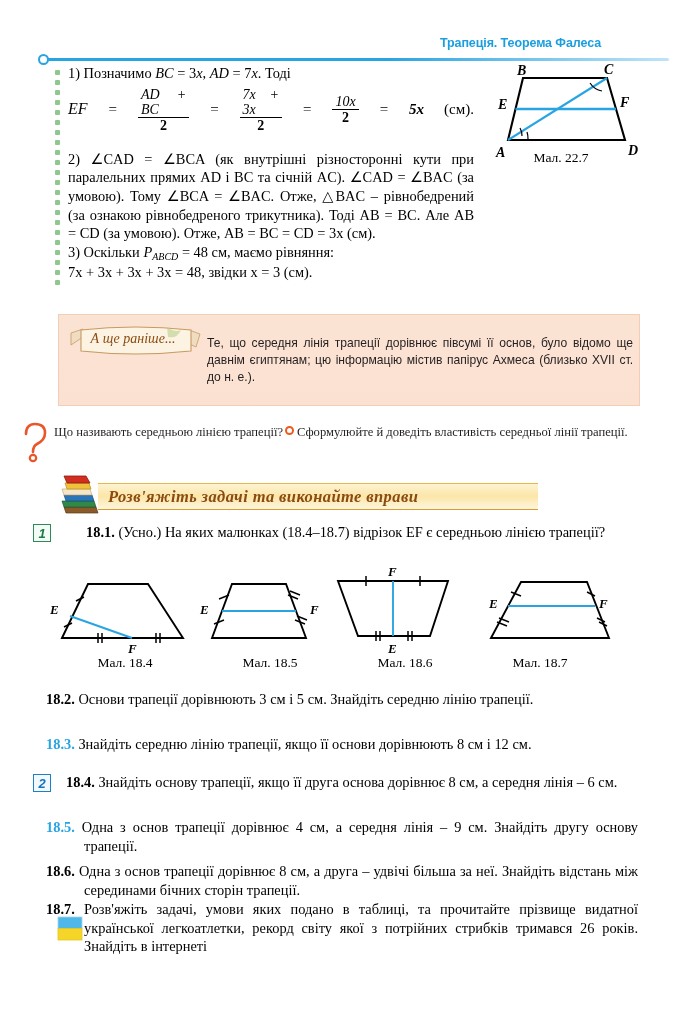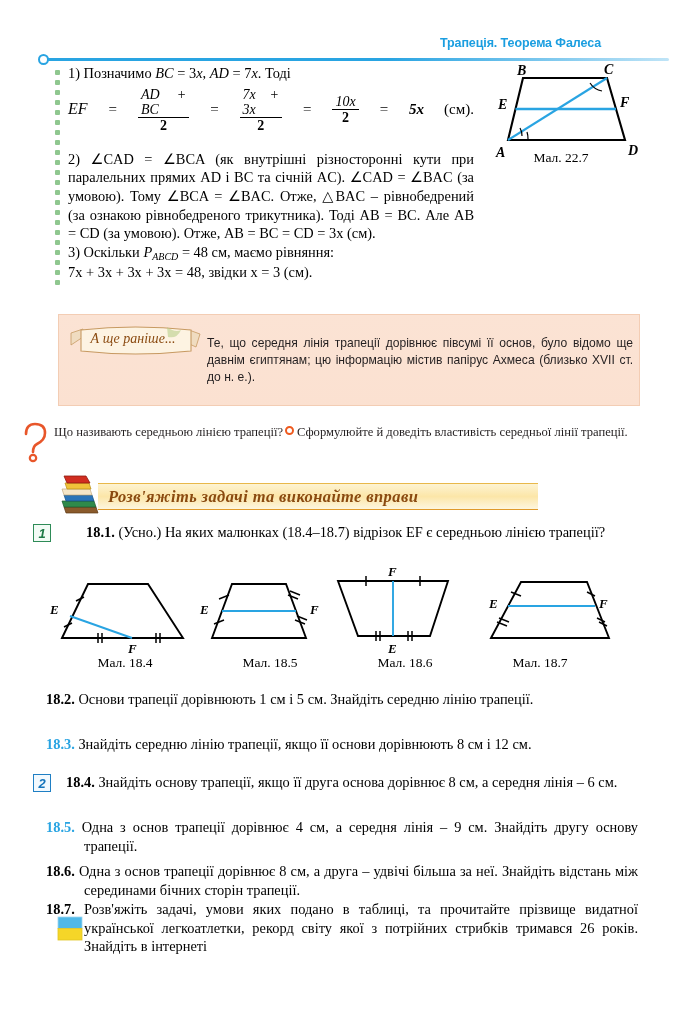--- a/index.html
+++ b/index.html
@@ -387,21 +387,21 @@
 </div>
 
 <div class="fig-caption" id="cap184">Мал. 18.4</div>
 <div class="fig-caption" id="cap185">Мал. 18.5</div>
 <div class="fig-caption" id="cap186">Мал. 18.6</div>
 <div class="fig-caption" id="cap187">Мал. 18.7</div>
 
 <div class="exercise" id="ex182">
   <div class="hang2">
     <span class="ex-num">18.2.</span>
-    <span>Основи трапеції дорівнюють 1 см і 5 см. Знайдіть середню лінію трапеції.</span>
+    <span>Основи трапеції дорівнюють 3 см і 5 см. Знайдіть середню лінію трапеції.</span>
   </div>
 </div>
 
 <div class="exercise" id="ex183">
   <div class="hang2">
     <span class="ex-num blue">18.3.</span>
     <span>Знайдіть середню лінію трапеції, якщо її основи дорівнюють 8 см і 12 см.</span>
   </div>
 </div>
 

